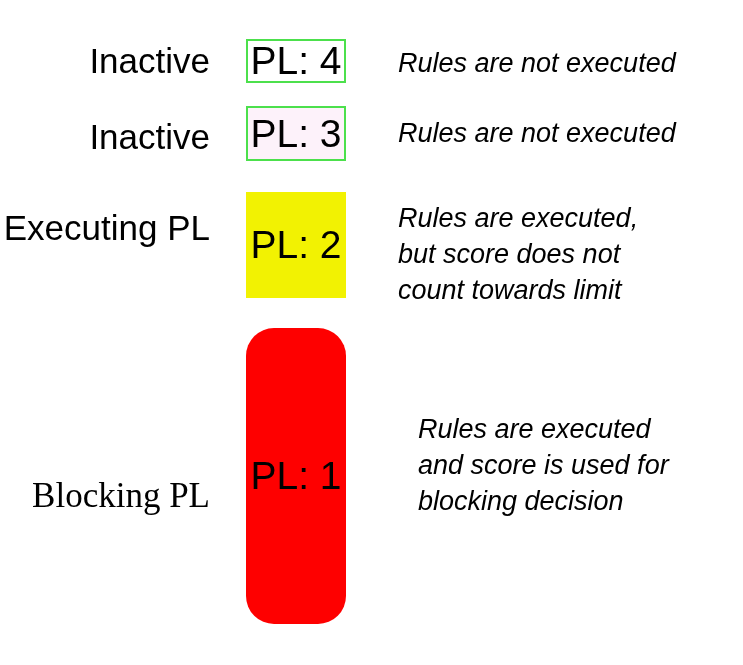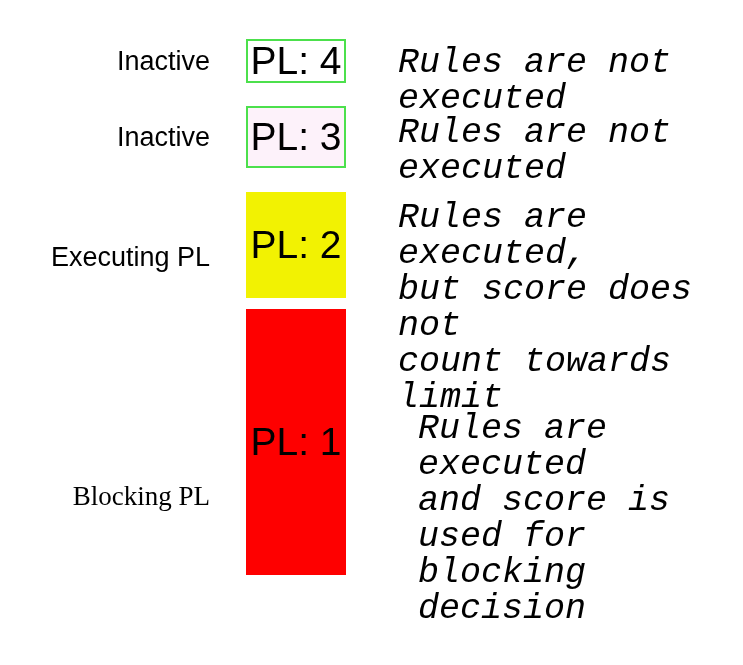--- a/index.html
+++ b/index.html
@@ -10,59 +10,58 @@
     height: 665px;
     overflow: hidden;
     font-family: "Liberation Sans", "DejaVu Sans", sans-serif;
     color: #000000;
   }
   .row-label {
     position: absolute;
     left: 0;
     width: 210px;
     text-align: right;
-    font-size: 27px;
+    font-size: 35px;
     line-height: 36px;
     white-space: nowrap;
   }
   .pl-box {
     position: absolute;
     left: 246px;
     width: 100px;
     display: flex;
     align-items: center;
     justify-content: center;
     font-size: 39px;
     white-space: nowrap;
   }
   .pl-box.bordered { border: 2px solid; }
   .row-desc {
     position: absolute;
     left: 398px;
     font-style: italic;
-    font-size: 35px;
+    font-size: 27px;
     line-height: 36px;
     white-space: pre-line;
-    font-family: Liberation Mono, monospace;
   }
   
   #label-pl4 { top: 43px; }
   #box-pl4   { top: 39px;  height: 44px; }
   #desc-pl4  { top: 45px; }
   
   #label-pl3 { top: 119px; }
-  #box-pl3   { top: 106px; height: 62px; }
+  #box-pl3   { top: 106px; height: 55px; }
   #desc-pl3  { top: 115px; }
   
-  #label-pl2 { top: 239px; }
+  #label-pl2 { top: 210px; }
   #box-pl2   { top: 192px; height: 106px; text-align: right; }
   #desc-pl2  { top: 200px; }
   
   #label-pl1 { top: 478px; font-family: Liberation Serif, serif; }
-  #box-pl1   { top: 309px; height: 266px; }
+  #box-pl1   { top: 328px; height: 296px; border-radius: 28px; }
   #desc-pl1  { top: 411px; margin-left: 20px; }
 </style>
 </head>
 <body>
 
 <div id="label-pl4" class="row-label">Inactive</div>
 <div id="box-pl4" class="pl-box bordered" style="background-color: rgb(255, 255, 255); border-color: rgb(76, 224, 76);">PL: 4</div>
 <div id="desc-pl4" class="row-desc">Rules are not executed</div>
 
 <div id="label-pl3" class="row-label">Inactive</div>

